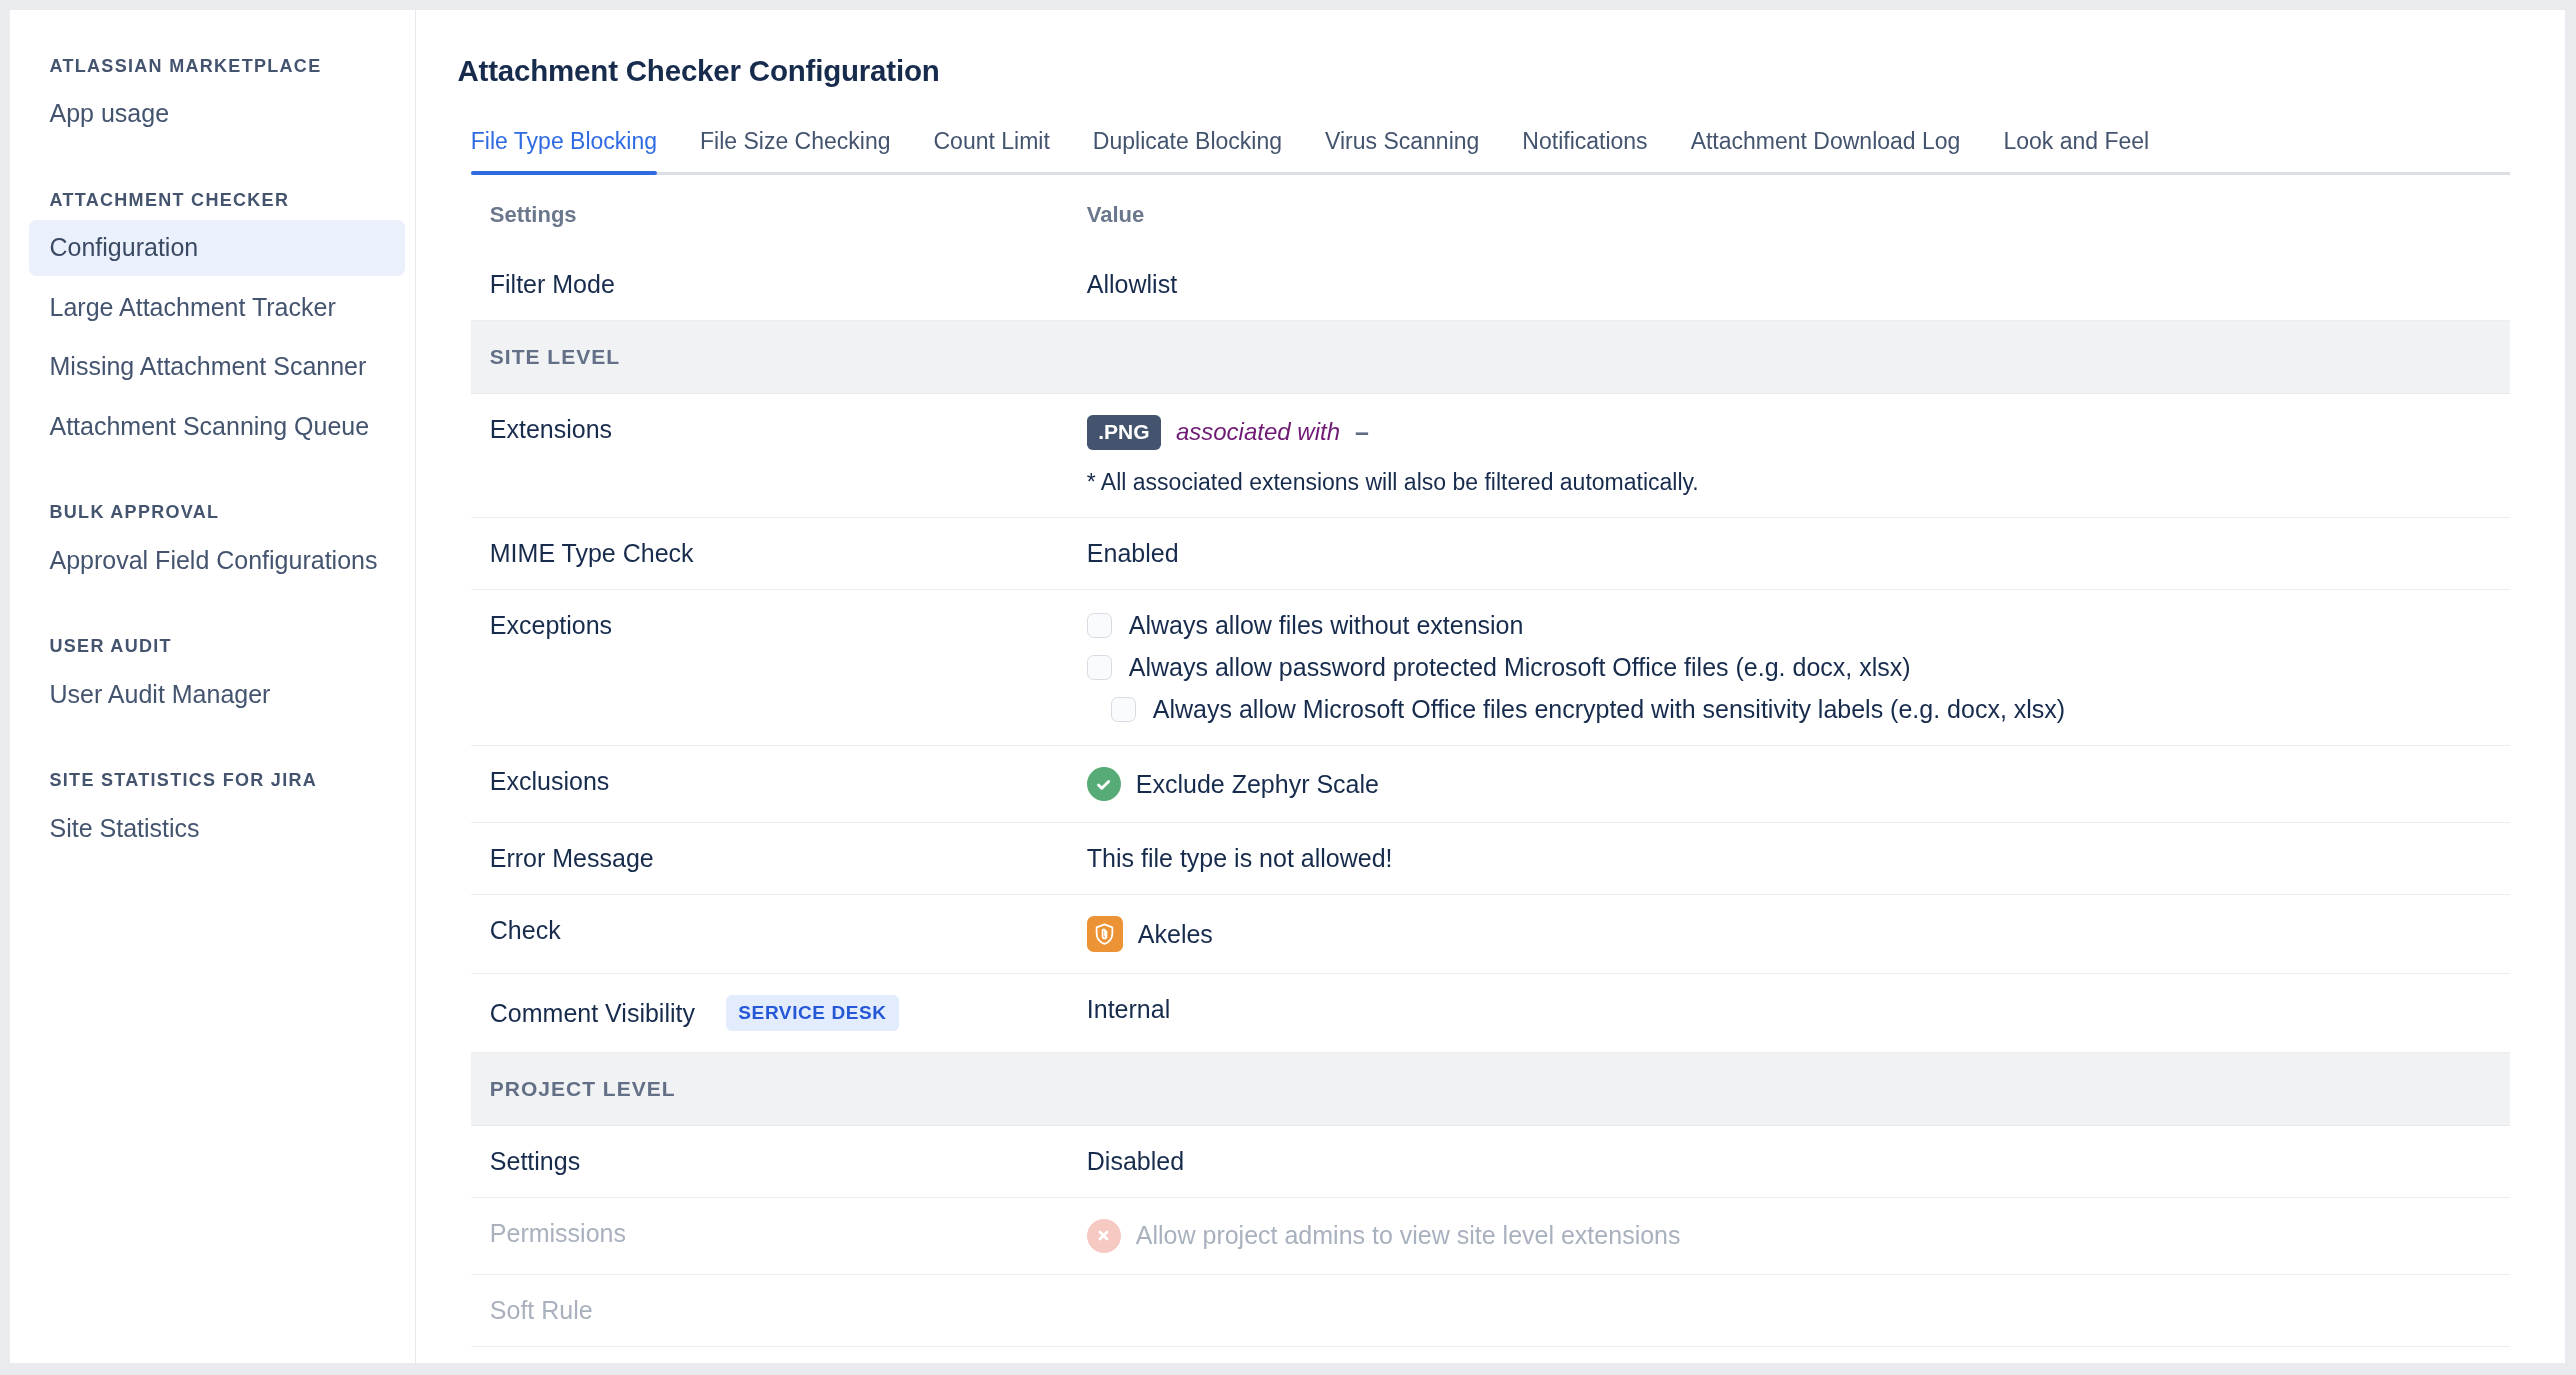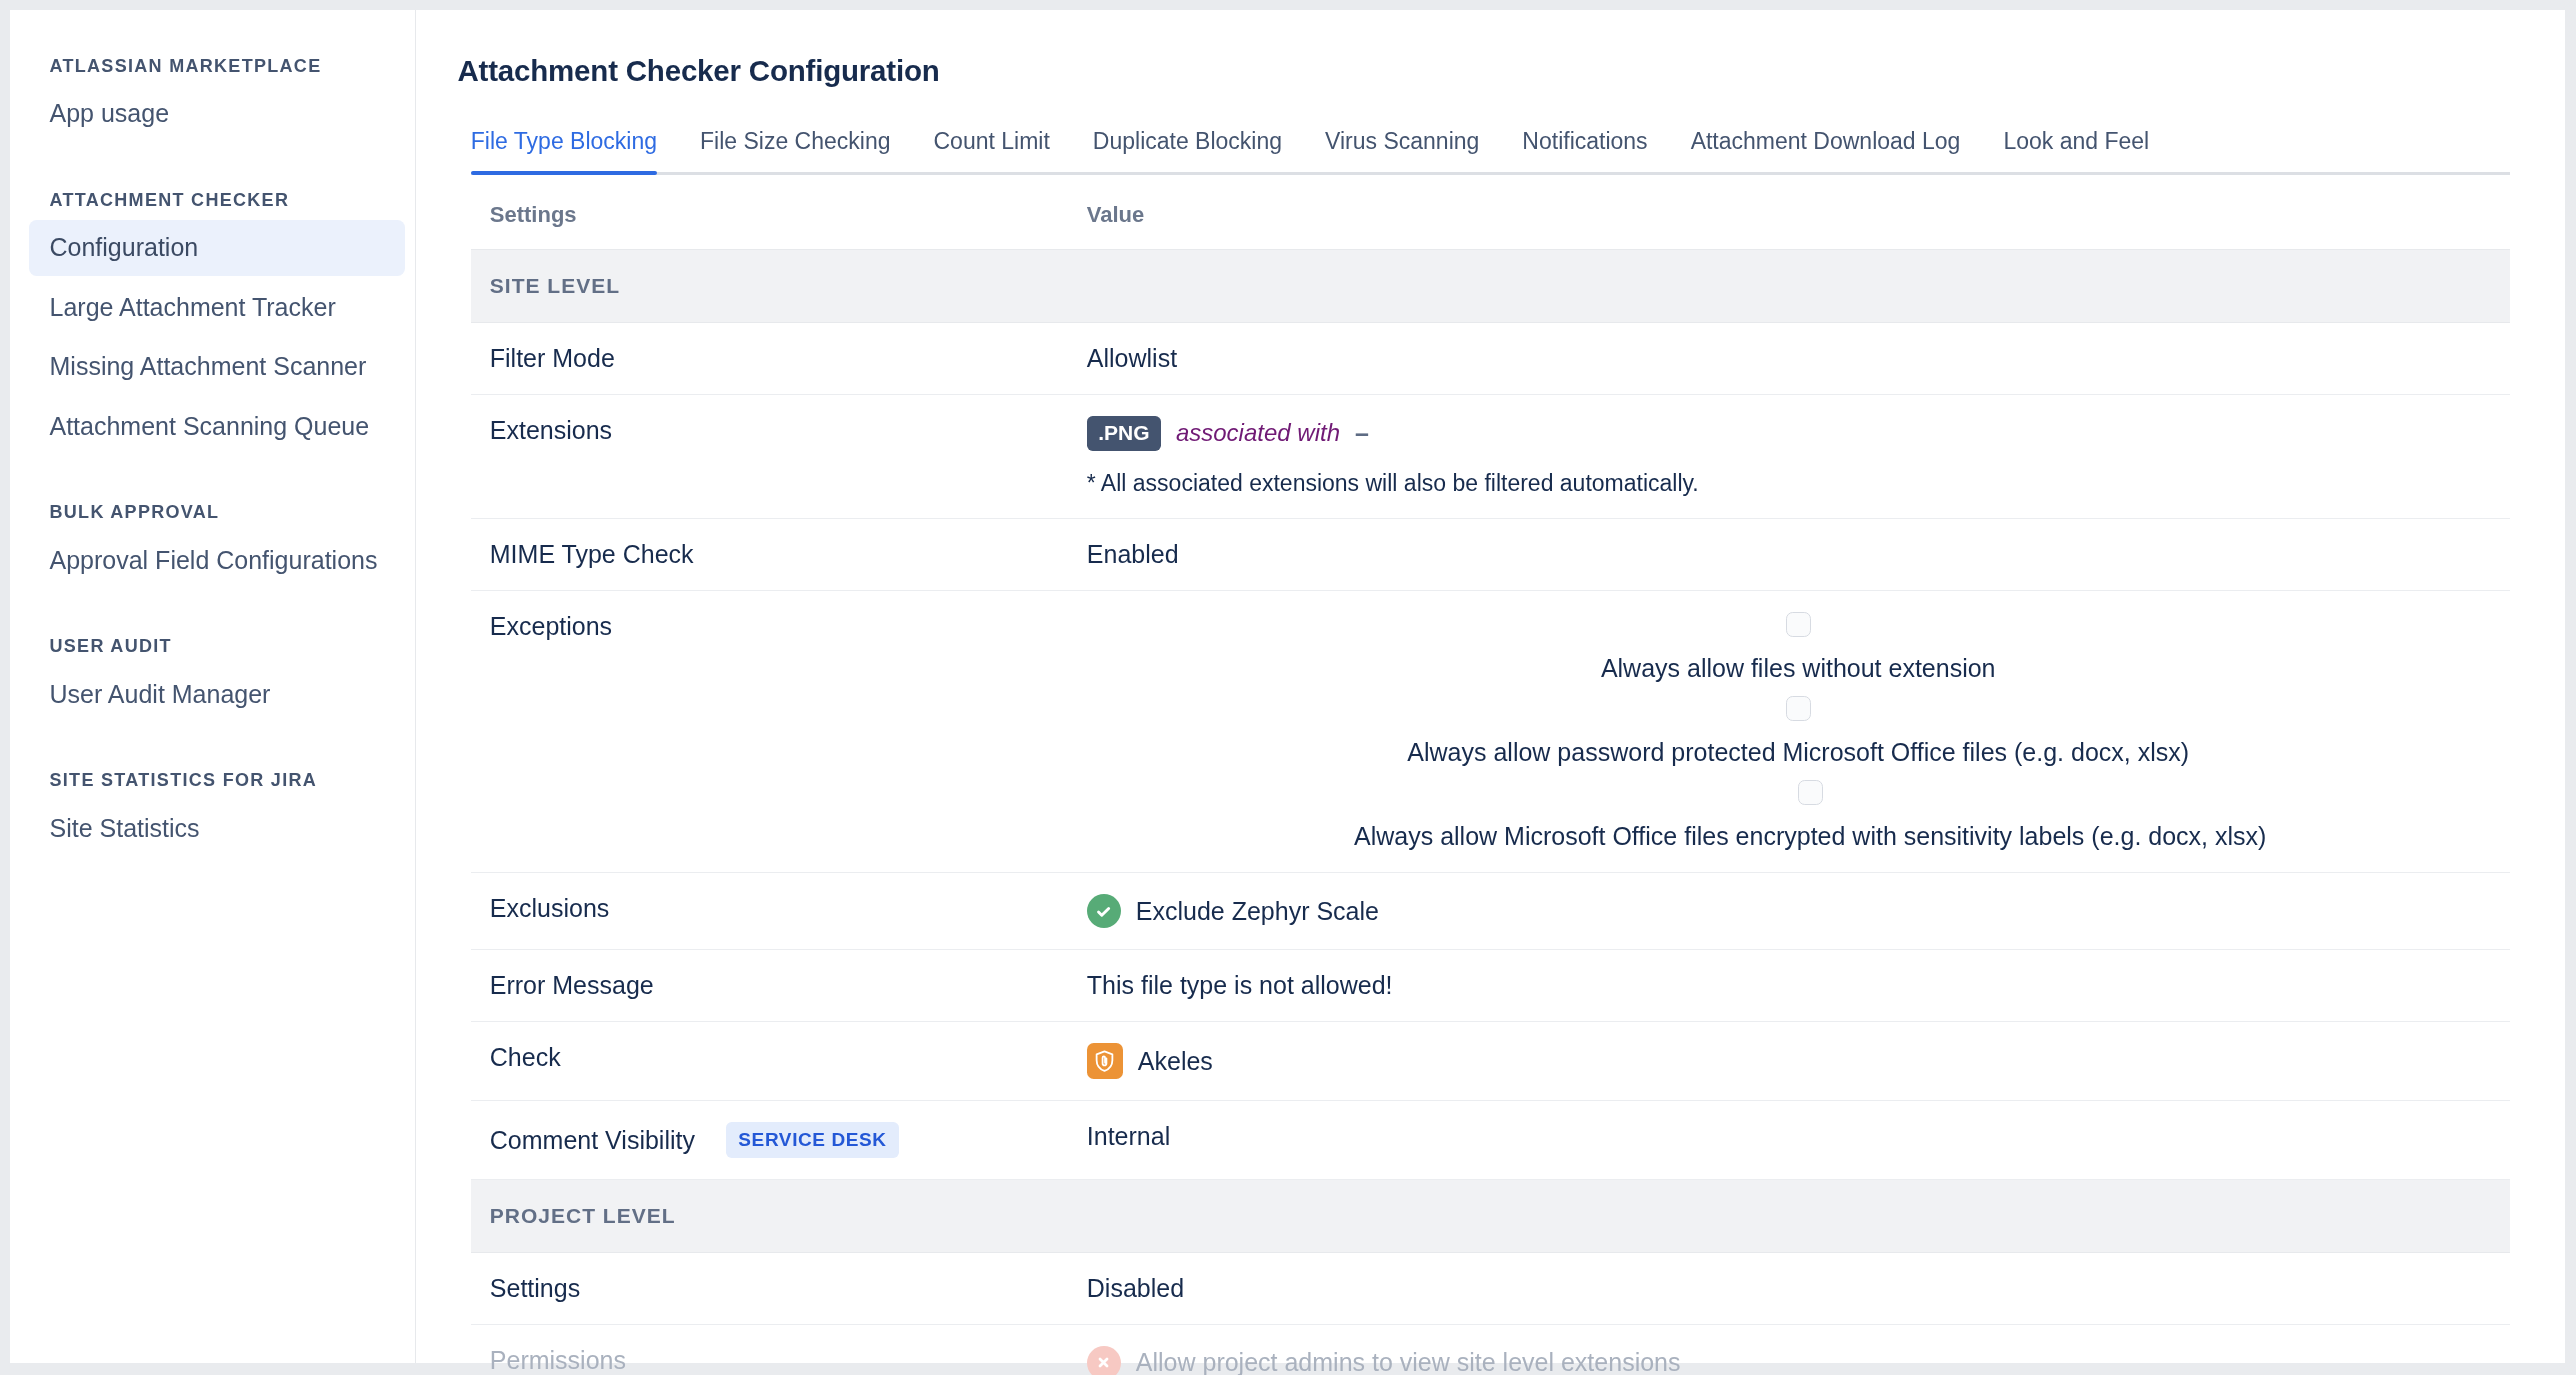--- a/index.html
+++ b/index.html
@@ -75,21 +75,21 @@
   }
   tr.muted td{color:#A9B1BE;}
   .vflex{display:flex;align-items:center;gap:15px;}
   .ext-badge{
     background:#44546F;color:#fff;font-weight:700;font-size:21px;
     padding:5.7px 11.4px;border-radius:5.7px;display:inline-block;
   }
   .assoc{font-style:italic;color:#701a75;font-size:24px;}
   .dash{color:#5E6C84;font-weight:600;}
   .ext-note{margin-top:19px;font-size:23px;color:#172B4D;}
-  .checkline{display:flex;align-items:center;gap:17px;margin-bottom:13.3px;flex-direction:column;}
+  .checkline{display:flex;align-items:center;gap:17px;margin-bottom:13.3px;}
   .checkline:last-child{margin-bottom:0;padding-left:24px;}
   .checkbox{
     width:25px;height:25px;flex:none;border:1.9px solid #D7DBE2;
     background:#FAFBFC;border-radius:6.7px;box-sizing:border-box;cursor:pointer;
   }
   .circle{
     width:34px;height:34px;border-radius:50%;flex:none;
     display:flex;align-items:center;justify-content:center;
   }
   .circle.ok{background:#57AB77;}
@@ -164,26 +164,26 @@
         </colgroup>
       <thead>
         <tr>
           <th>Settings</th>
           <th class="val">Value</th>
         </tr>
       </thead>
       <tbody>
 
         <tr>
-          <td class="sec" colspan="2">SITE LEVEL</td>
-        </tr>
-
-        <tr>
           <td class="lbl">Filter Mode</td>
           <td class="val">Allowlist</td>
+        </tr>
+
+        <tr>
+          <td class="sec" colspan="2">SITE LEVEL</td>
         </tr>
 
         <tr>
           <td class="lbl">Extensions</td>
           <td class="val">
             <div class="vflex">
               <span class="ext-badge">.PNG</span>
               <span class="assoc">associated with</span>
               <span class="dash">–</span>
             </div>

